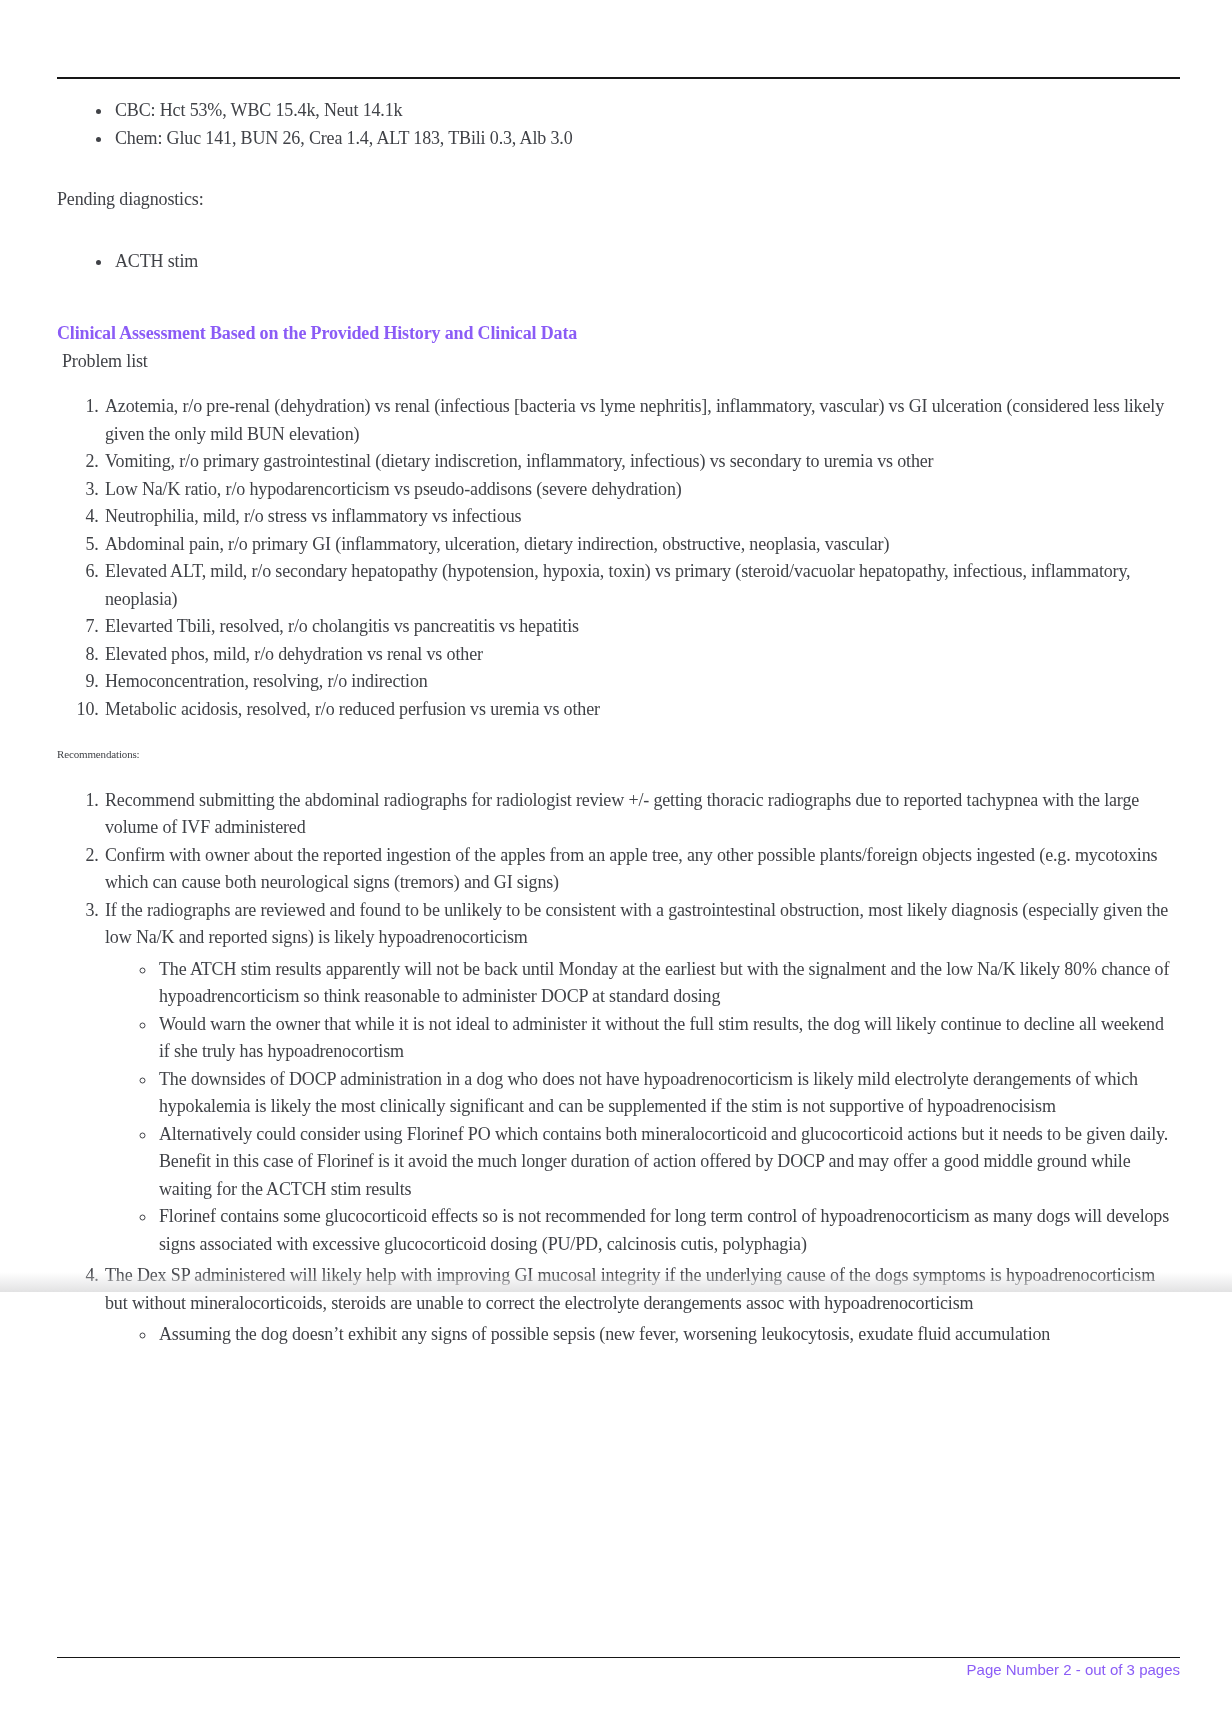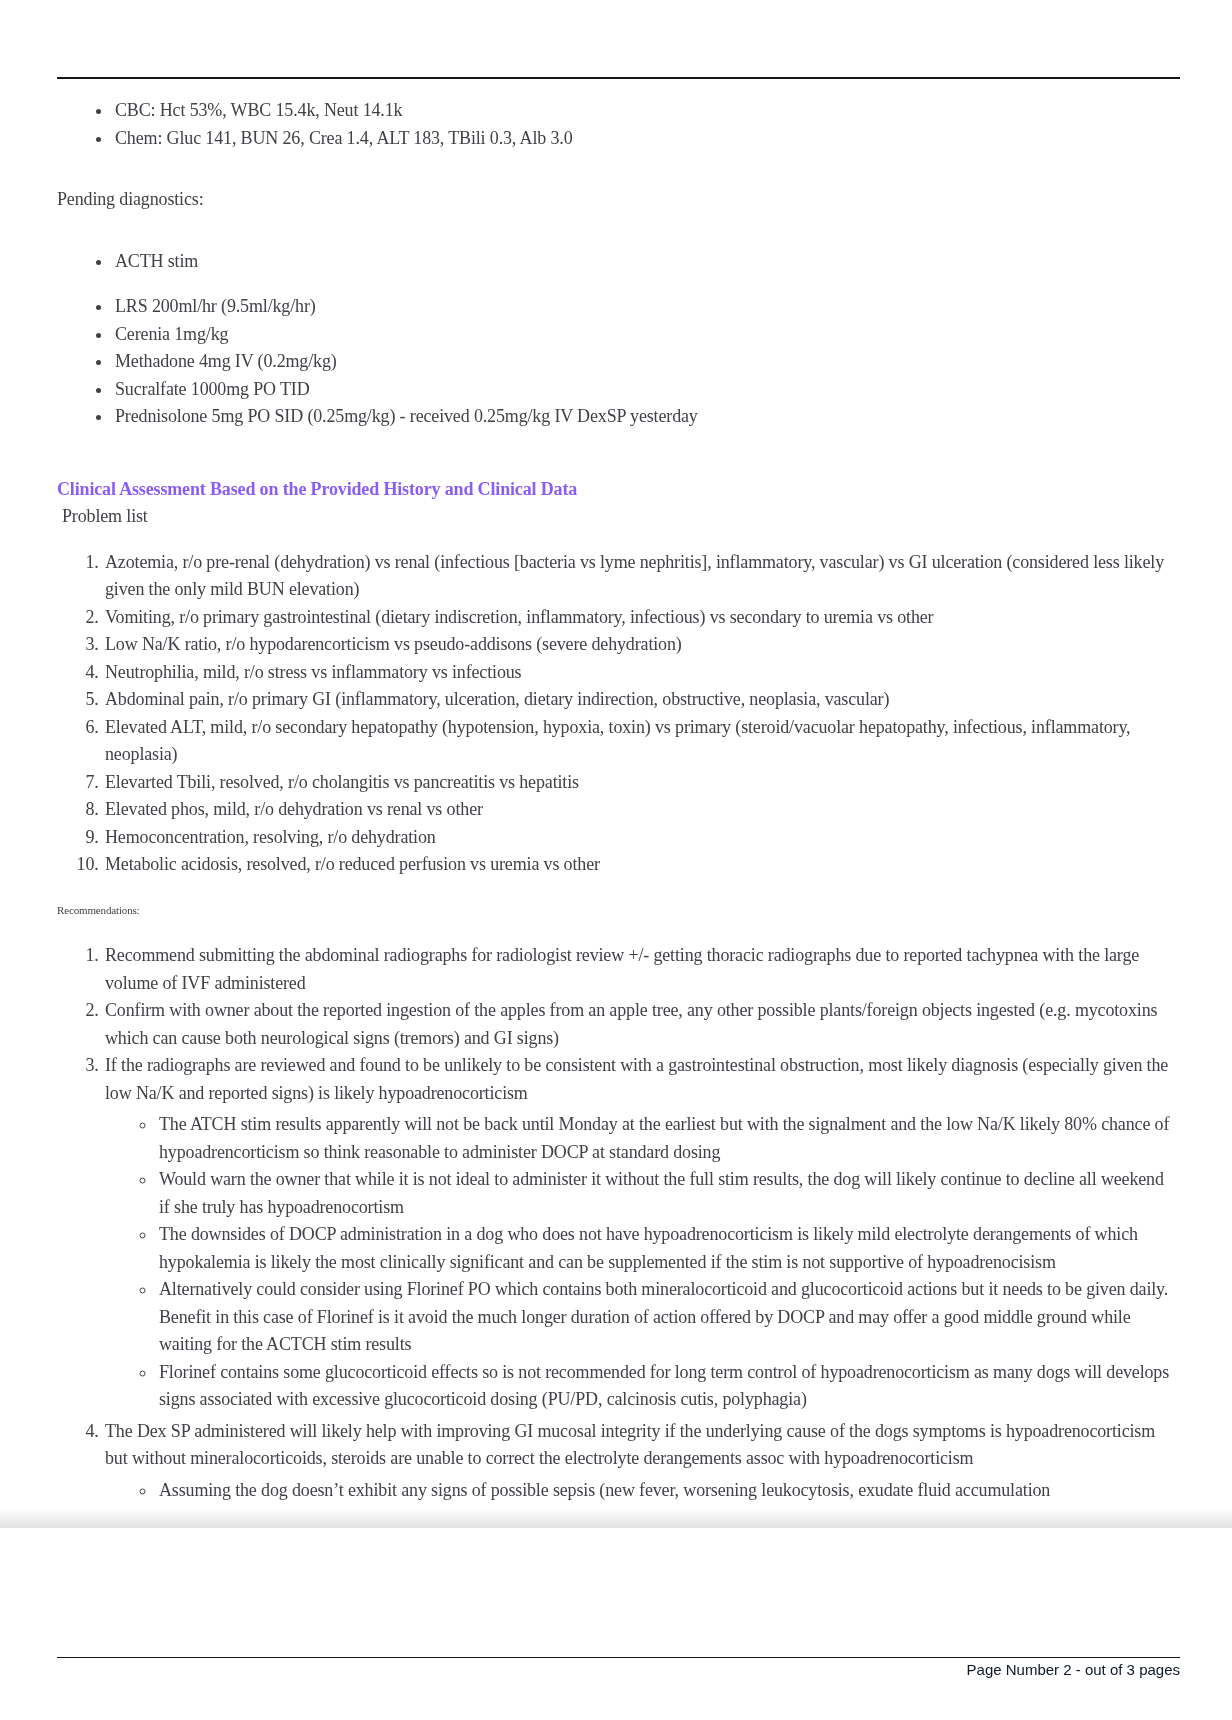--- a/index.html
+++ b/index.html
@@ -1,38 +1,38 @@
 <!DOCTYPE html>
 <html><head>
 <meta charset="utf-8">
 <style>
   html,body{margin:0;padding:0;}
   body{
     width:1232px;height:1720px;background:#ffffff;overflow:hidden;
     font-family:"Liberation Serif","DejaVu Serif",serif;
     color:#404247;font-size:18px;line-height:27.5px;letter-spacing:-0.15px;
   }
-  .page{position:relative;width:1232px;height:1528px;}
+  .page{position:relative;width:1232px;height:1292px;}
   .rule-top{position:absolute;left:57px;right:52px;top:77px;border-top:2px solid #161616;}
   .rule-bottom{position:absolute;left:57px;right:52px;top:1657px;border-top:1.5px solid #161616;}
   .content{position:absolute;left:57px;right:52px;top:79px;}
   .content p{margin:34px 0;}
   .content ul,.content ol{margin:18px 0;padding-left:46px;}
   .content ul{padding-left:56px;}
   .content li{margin:0;padding-left:2px;}
   ul.bullets{list-style:disc;}
   ul.subs{list-style:circle;margin:4px;padding-left:48px;}
   .first-block{margin-top:28px 0 18px 0;margin-top:28px;}
   .section-heading{font-weight:bold;color:#8b5cf6;margin:45px 0 0 0 !important;}
   .subline{margin:0 !important;padding-left:5px;}
   .small-label{margin:0 !important;font-size:11px;line-height:27.5px;}
   .footer{
     position:absolute;right:52px;top:1660px;
     font-family:"Liberation Sans","DejaVu Sans",sans-serif;
-    font-size:15px;line-height:19px;color:#0f172a;letter-spacing:0;
+    font-size:15px;line-height:19px;color:#8b5cf6;letter-spacing:0;
   }
   .bottom-fade{
     position:absolute;left:0;right:0;bottom:0;height:20px;
     background:linear-gradient(to bottom,rgba(233,233,234,0),#e2e2e3);
   }
 </style>
 </head>
 <body>
 
 <div class="page">
@@ -48,43 +48,35 @@
       </ul>
 
     <p>Pending diagnostics:</p>
 
     <ul class="bullets">
 
     <li>ACTH stim</li>
       </ul>
 
 
-    <ul class="bullets">
-
-    <li>LRS 200ml/hr (9.5ml/kg/hr)</li>
-        <li>Cerenia 1mg/kg</li>
-        <li>Methadone 4mg IV (0.2mg/kg)</li>
-        <li>Sucralfate 1000mg PO TID</li>
-        <li>Prednisolone 5mg PO SID (0.25mg/kg) - received 0.25mg/kg IV DexSP yesterday</li>
-      </ul>
 
     <p class="section-heading">Clinical Assessment Based on the Provided History and Clinical Data</p>
     <p class="subline">Problem list</p>
 
     <ol>
 
     <li>Azotemia, r/o pre-renal (dehydration) vs renal (infectious [bacteria vs lyme nephritis], inflammatory, vascular) vs GI ulceration (considered less likely given the only mild BUN elevation)</li>
         <li>Vomiting, r/o primary gastrointestinal (dietary indiscretion, inflammatory, infectious) vs secondary to uremia vs other</li>
         <li>Low Na/K ratio, r/o hypodarencorticism vs pseudo-addisons (severe dehydration)</li>
         <li>Neutrophilia, mild, r/o stress vs inflammatory vs infectious</li>
         <li>Abdominal pain, r/o primary GI (inflammatory, ulceration, dietary indirection, obstructive, neoplasia, vascular)</li>
         <li>Elevated ALT, mild, r/o secondary hepatopathy (hypotension, hypoxia, toxin) vs primary (steroid/vacuolar hepatopathy, infectious, inflammatory, neoplasia)</li>
         <li>Elevarted Tbili, resolved, r/o cholangitis vs pancreatitis vs hepatitis</li>
         <li>Elevated phos, mild, r/o dehydration vs renal vs other</li>
-        <li>Hemoconcentration, resolving, r/o dehydration</li>
+        <li>Hemoconcentration, resolving, r/o indirection</li>
         <li>Metabolic acidosis, resolved, r/o reduced perfusion vs uremia vs other</li>
       </ol>
 
     <p class="small-label">Recommendations:</p>
 
     <ol>
 
         <li>
           <span>Recommend submitting the abdominal radiographs for radiologist review +/- getting thoracic radiographs due to reported tachypnea with the large volume of IVF administered</span>
           

